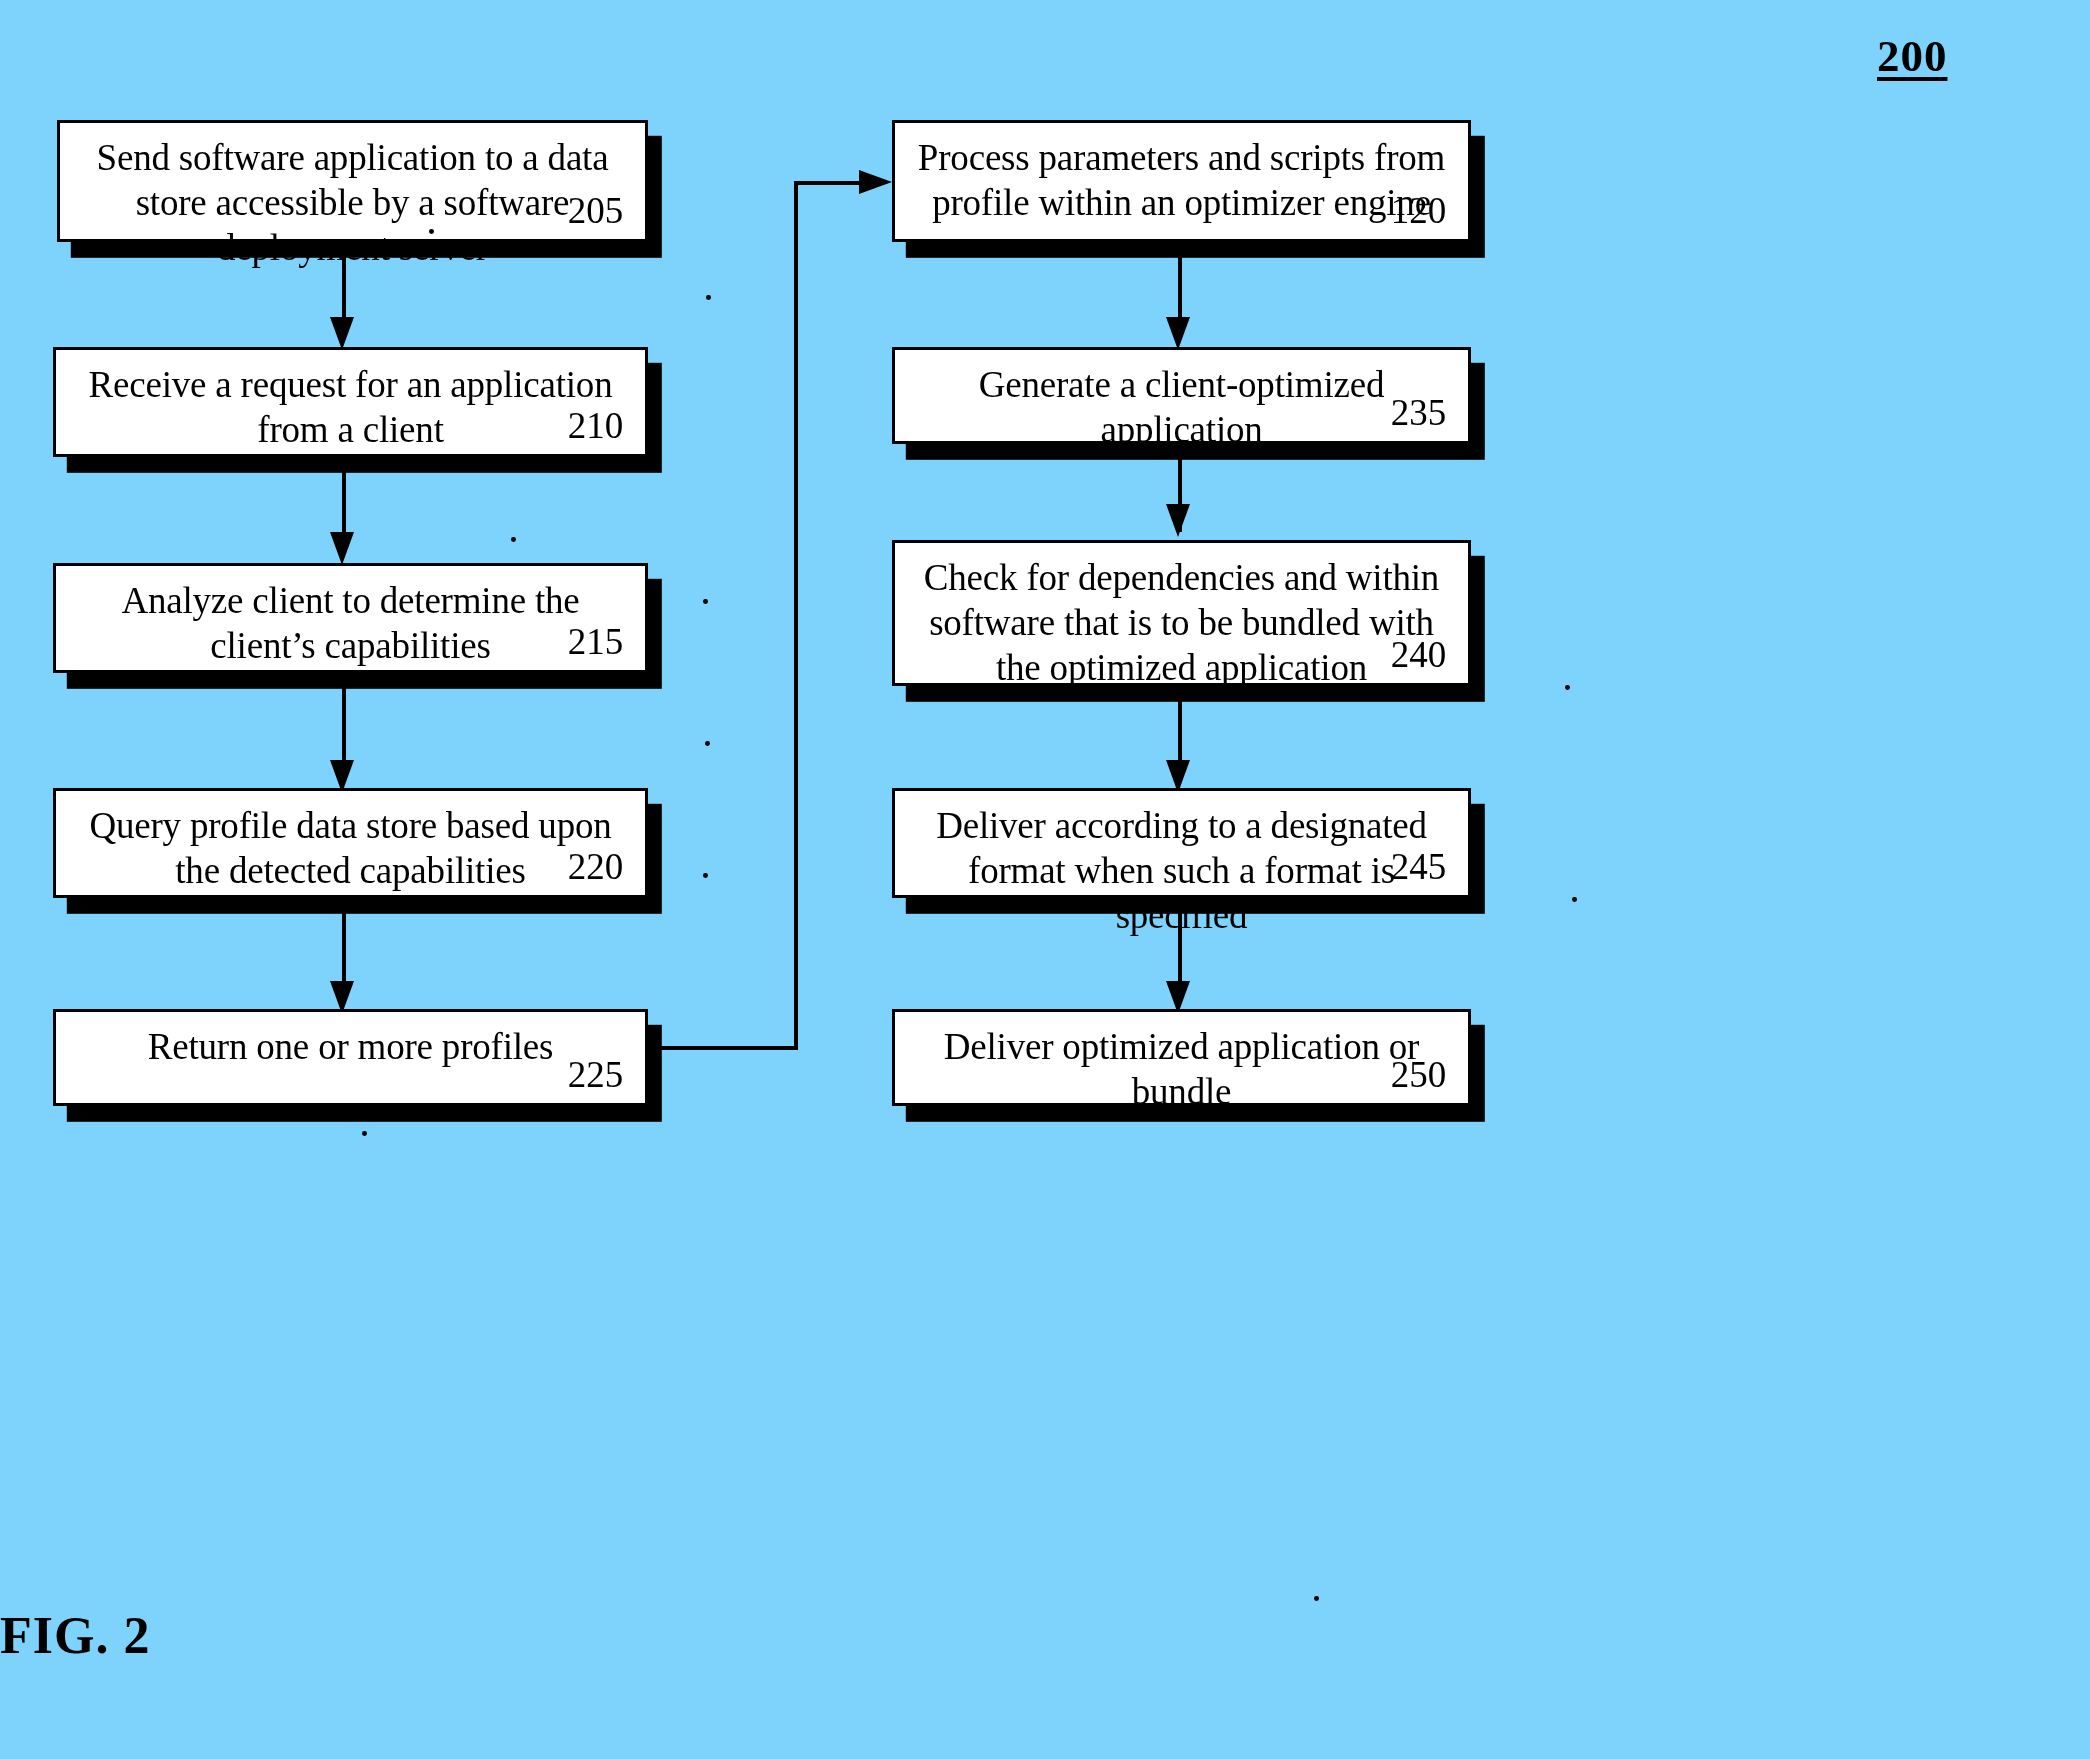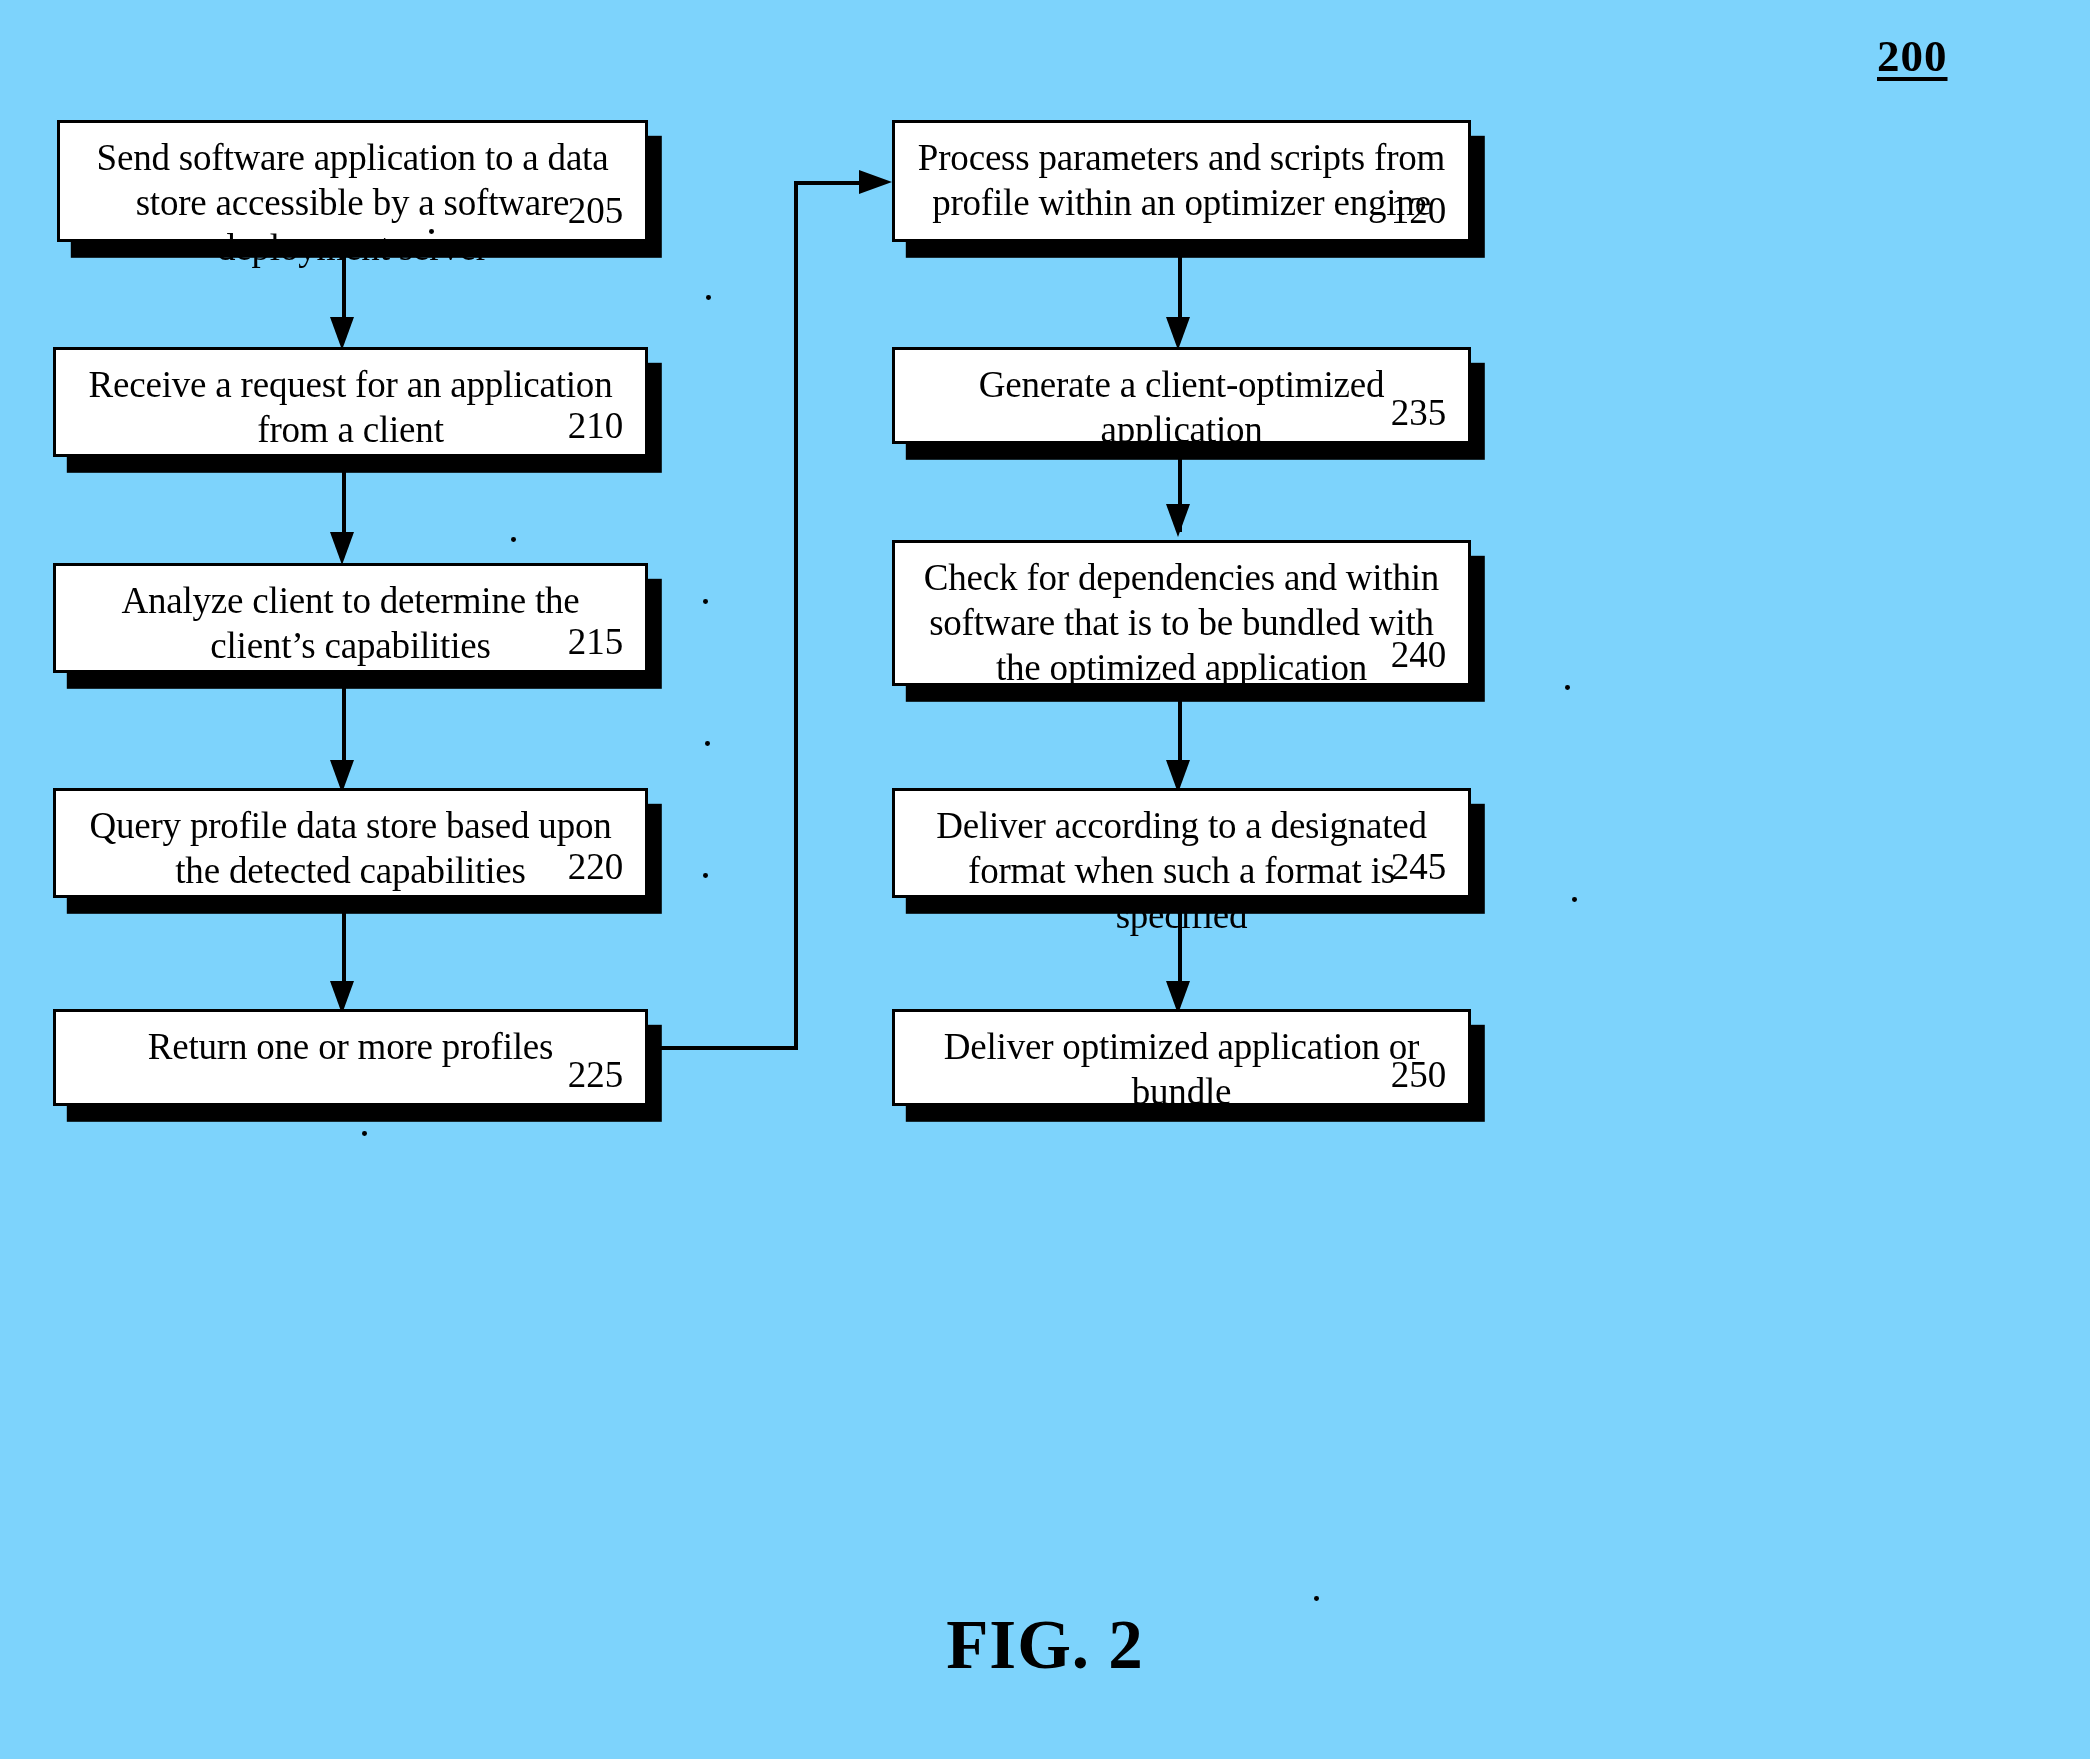--- a/index.html
+++ b/index.html
@@ -85,22 +85,21 @@
     height: 0;
     border-top: 12.8px solid transparent;
     border-bottom: 12.8px solid transparent;
     border-left: 33px solid #000000;
   }
 
   
   .caption {
     position: absolute;
     width: 100%;
-    text-align: center;
-    font-size: 69px;
+    font-size: 52px;
     font-weight: bold;
     letter-spacing: 1px;
   }
 
   
   .speck {
     position: absolute;
     background: #000000;
     border-radius: 50%;
   }

